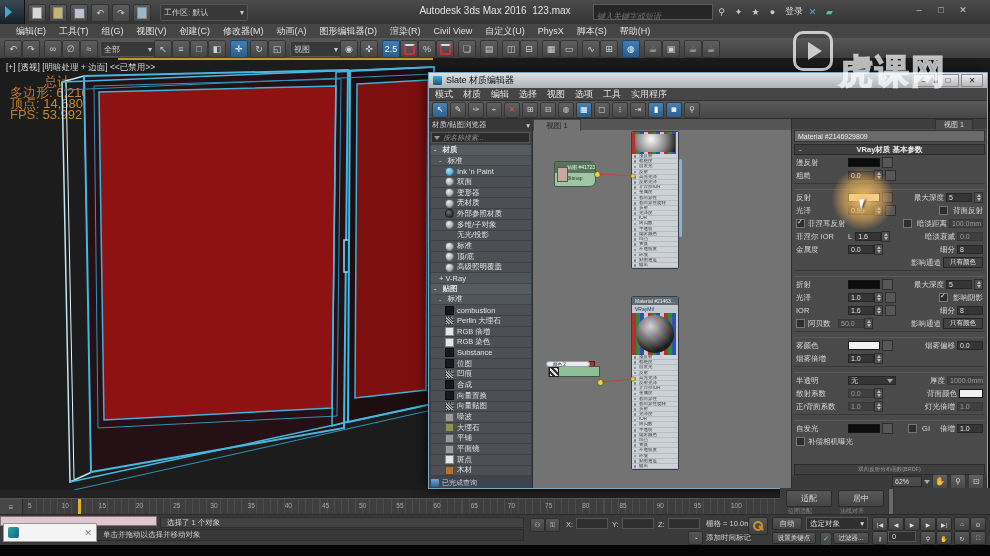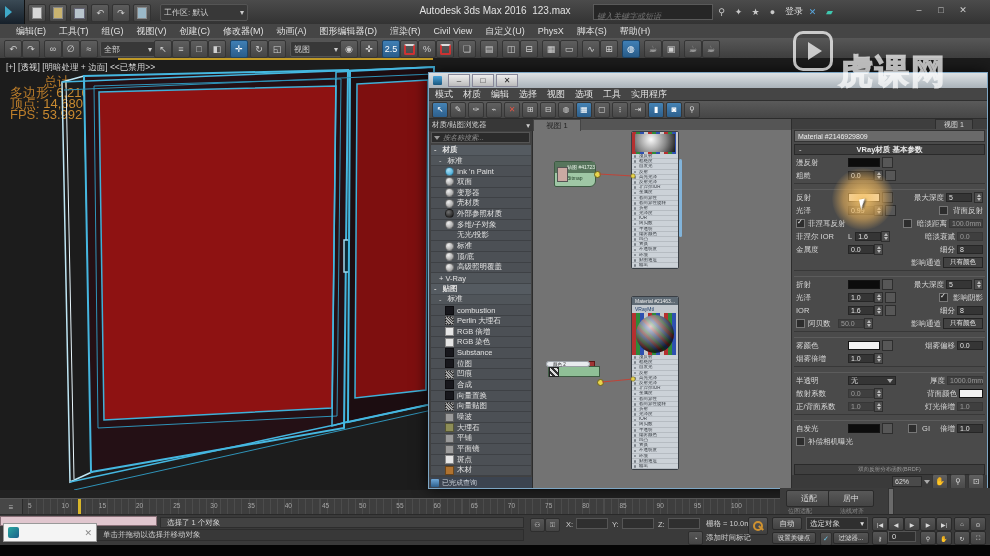--- a/index.html
+++ b/index.html
@@ -326,20 +326,21 @@
       <line x1="64" y1="32" x2="433" y2="16" stroke="#2f93b8" stroke-width="1"></line>
 
       <line x1="70" y1="424" x2="432" y2="346" stroke="#45b7e0" stroke-width="1.5"></line>
       <line x1="74" y1="432" x2="432" y2="352" stroke="#2f93b8" stroke-width="1"></line>
     </svg>
   </div>
 
   <div class="abs sme">
     <div class="abs sme-title">
       <span class="ic"></span>
+      <span class="tx">Slate 材质编辑器</span>
       <span class="sme-wbtn">–</span>
       <span class="sme-wbtn">□</span>
       <span class="sme-wbtn">✕</span>
     </div>
     <div class="abs sme-menu">
 
     <span>模式</span>
         <span>材质</span>
         <span>编辑</span>
         <span>选择</span>
@@ -819,21 +820,21 @@
         <i class="dda"></i>
         <span class="sicon">✋</span>
         <span class="sicon">⚲</span>
         <span class="sicon">⊡</span>
       </div>
     </div>
   </div>
 
   <div class="abs cmdfrag">
     <span class="cmdbtn" style="left:6px;">适配</span>
-    <span class="cmdbtn" style="left:48px;">居中</span>
+    <span class="cmdbtn" style="left:58px;">居中</span>
     <span class="cmdrow2" style="left:8px;">位图适配</span>
     <span class="cmdrow2" style="left:60px;">法线对齐</span>
     <span class="cmdscroll"></span>
   </div>
 
   <div class="abs trackbar">
     <span class="tb-open">≡</span>
     <span class="tmark"></span>
     <div class="ticks">
 

